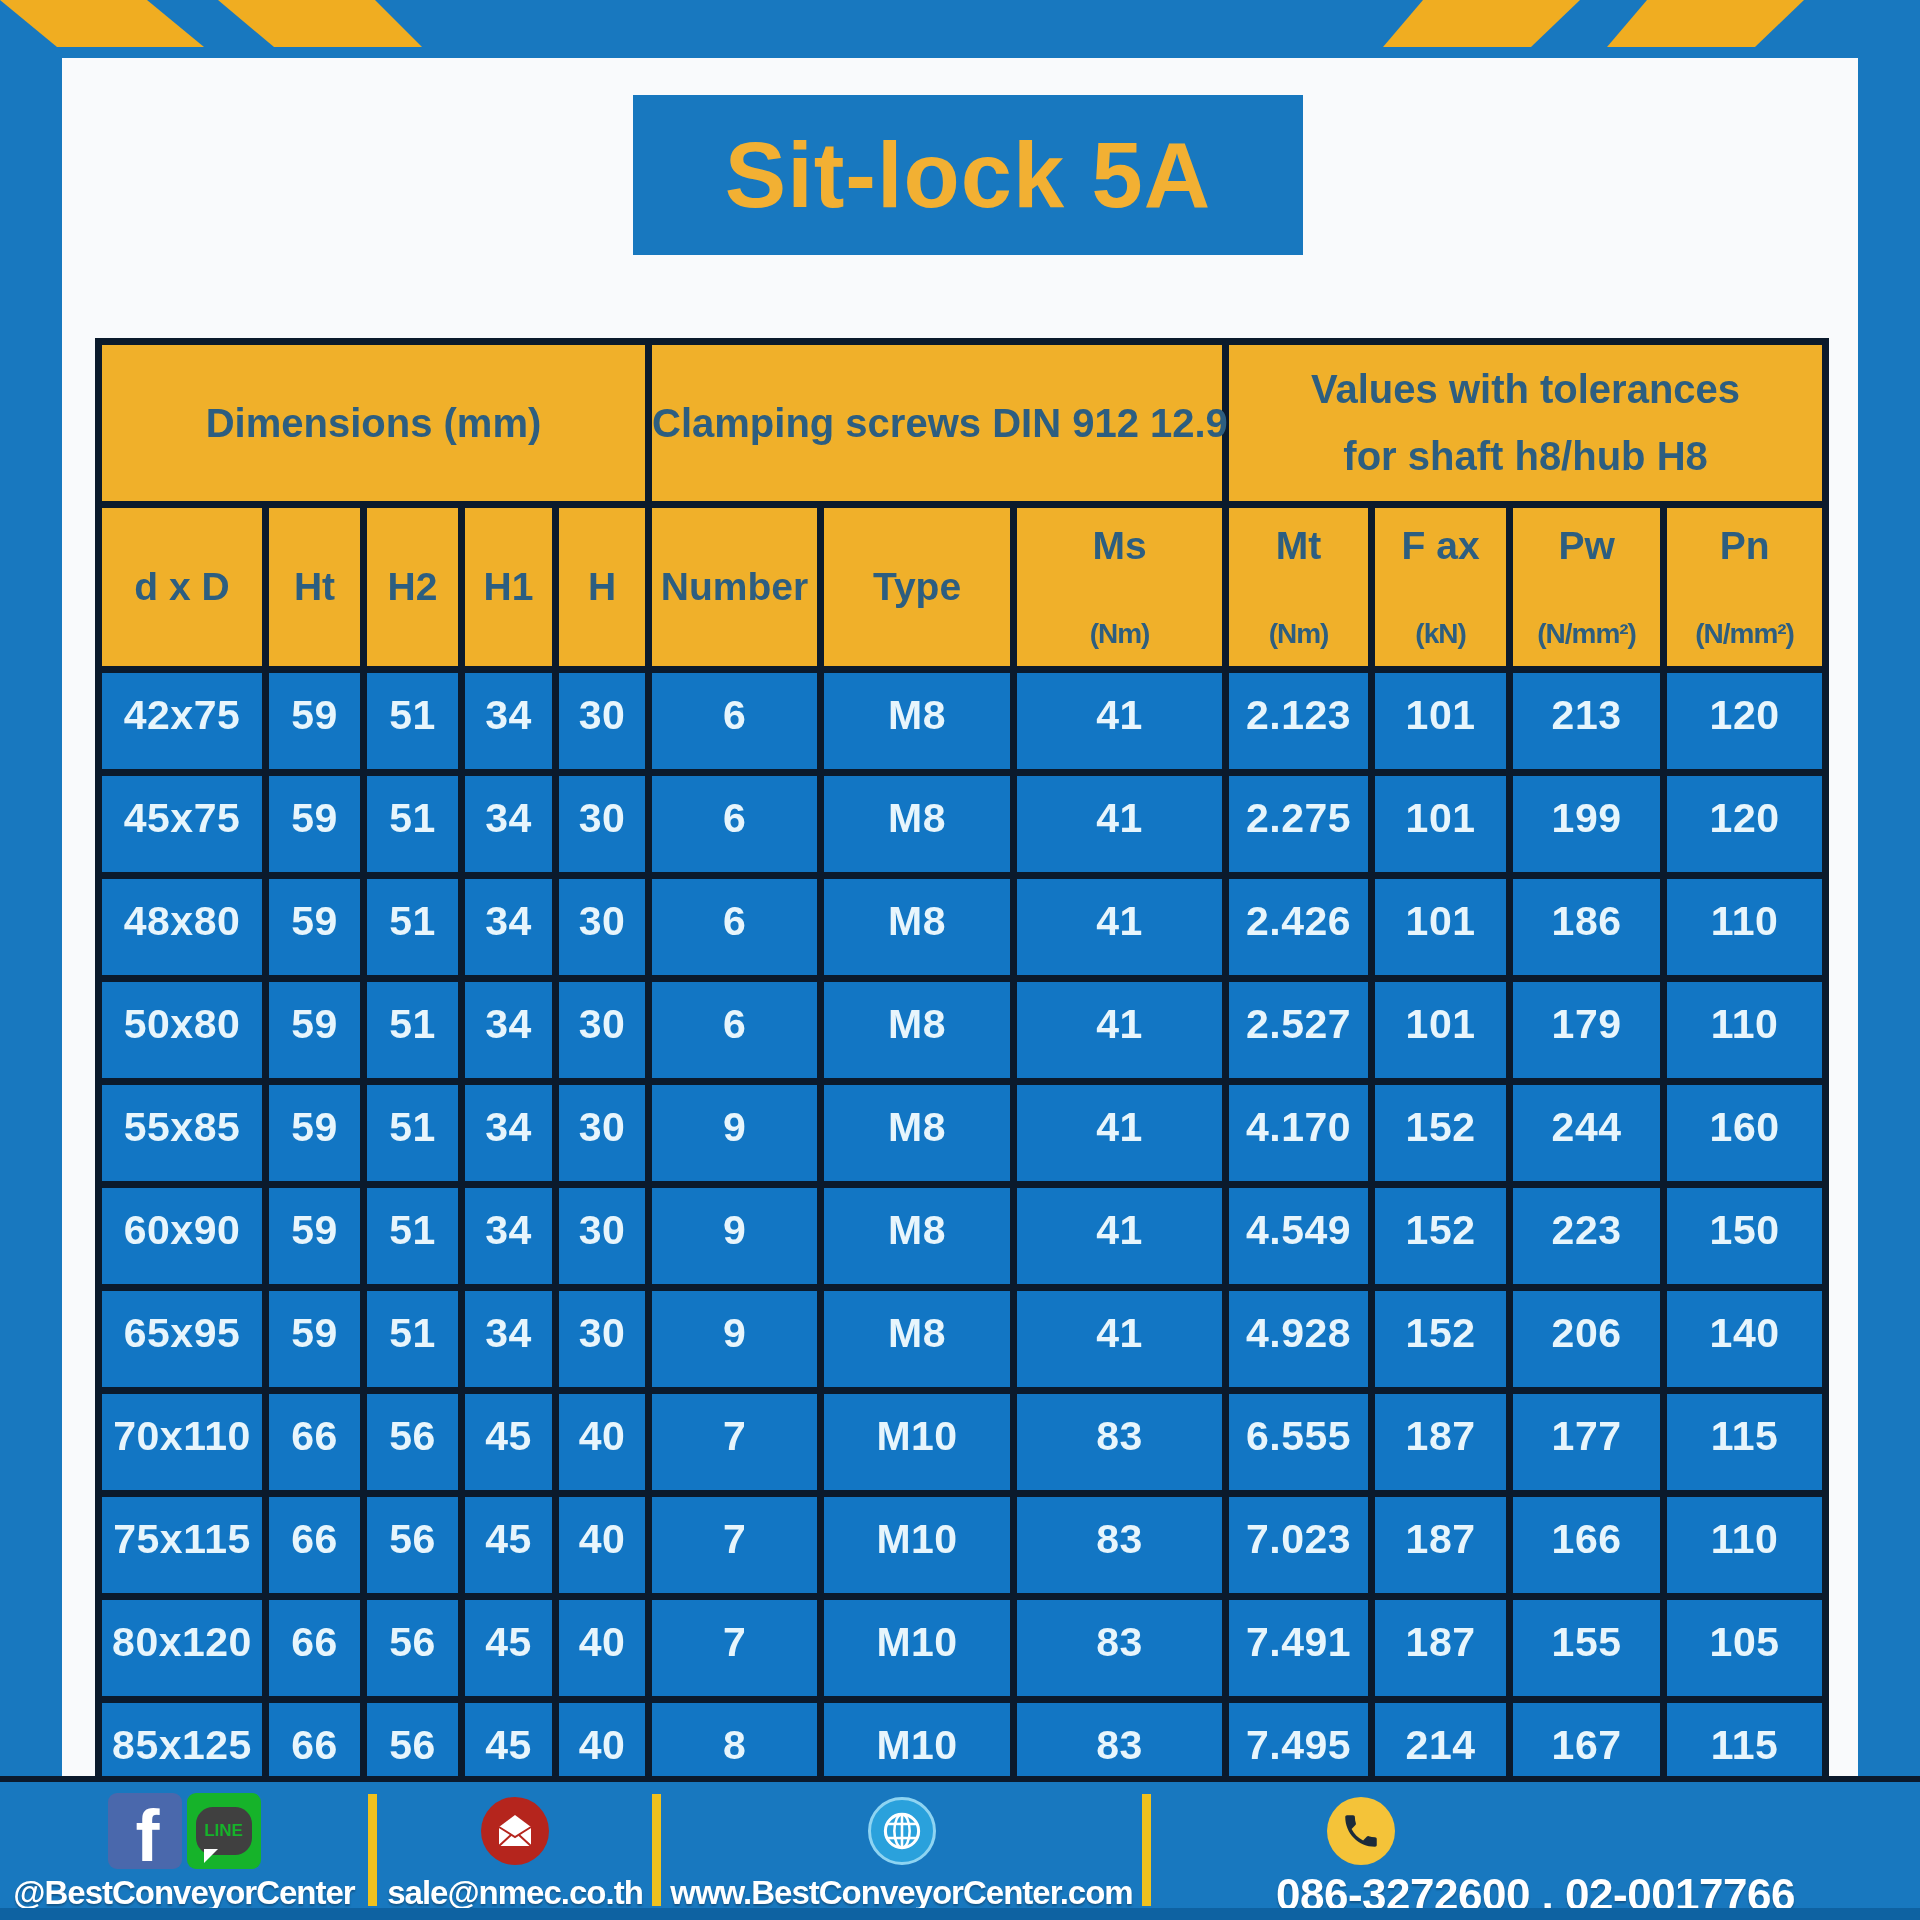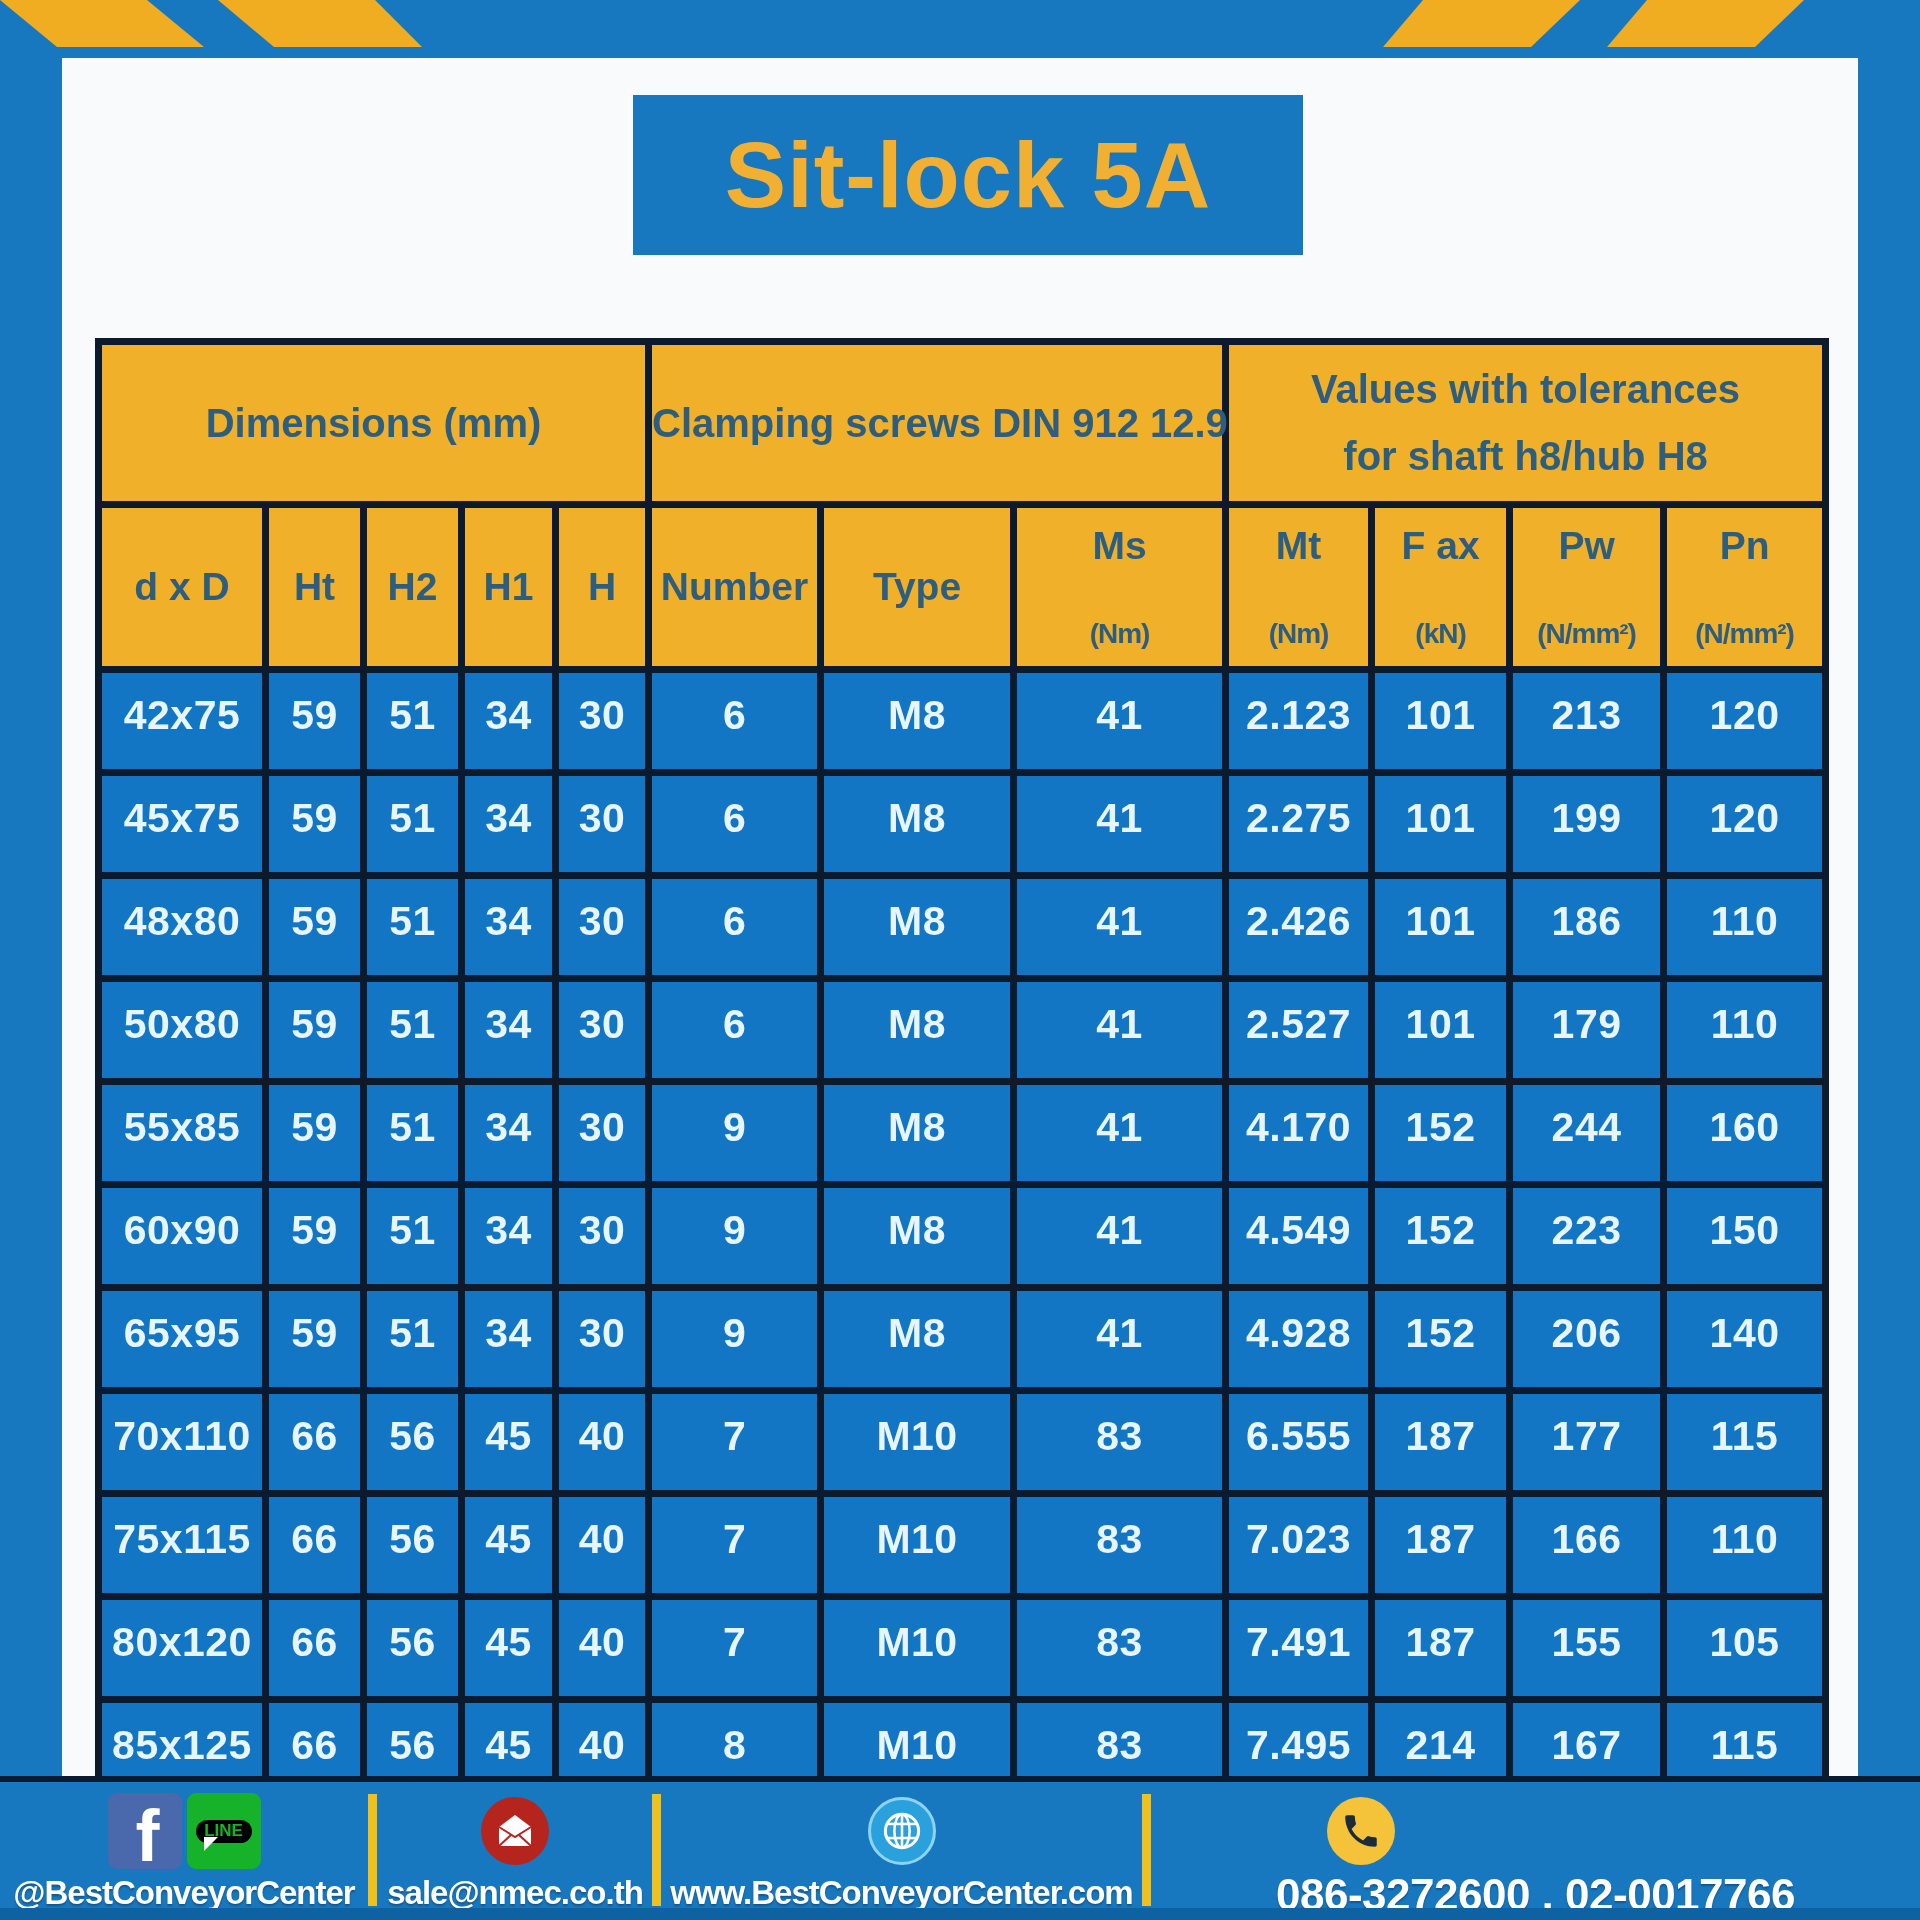--- a/index.html
+++ b/index.html
@@ -62,21 +62,21 @@
   .fb{
     width:74px;height:76px;background:#4a68ac;border-radius:9px;
     display:flex;align-items:flex-end;justify-content:center;overflow:hidden;
   }
   .fb span{color:#fff;font-size:72px;font-weight:bold;line-height:0.92;margin-right:-6px;}
   .line-ic{
     width:74px;height:76px;background:#16b32a;border-radius:9px;
     display:flex;align-items:center;justify-content:center;position:relative;
   }
   .bubble{
-    width:56px;height:23px;background:#000000;border-radius:17px;
+    width:56px;height:48px;background:#404040;border-radius:17px;
     display:flex;align-items:center;justify-content:center;position:relative;
   }
   .bubble:after{
     content:"";position:absolute;left:8px;bottom:-8px;
     border:7px solid transparent;border-top-color:#fff;border-left-color:#fff;
   }
   .bubble span{color:#16b32a;font-weight:bold;font-size:17px;letter-spacing:0;}
   .circle-ic{width:68px;height:68px;border-radius:50%;display:flex;align-items:center;justify-content:center;}
   .mail-ic{background:#b5251d;}
   .globe-ic{background:#2aa1dc;border:3px solid #8ed4f2;box-sizing:border-box;}

